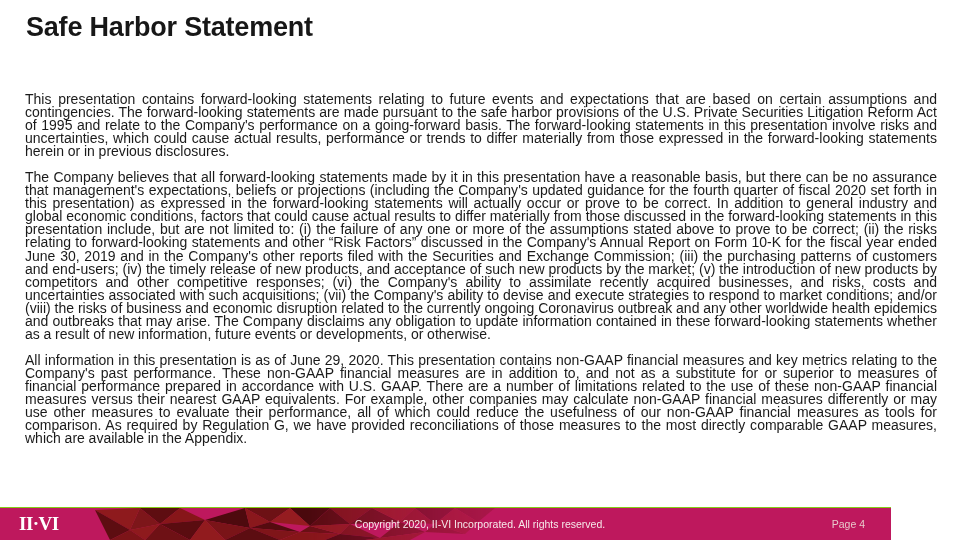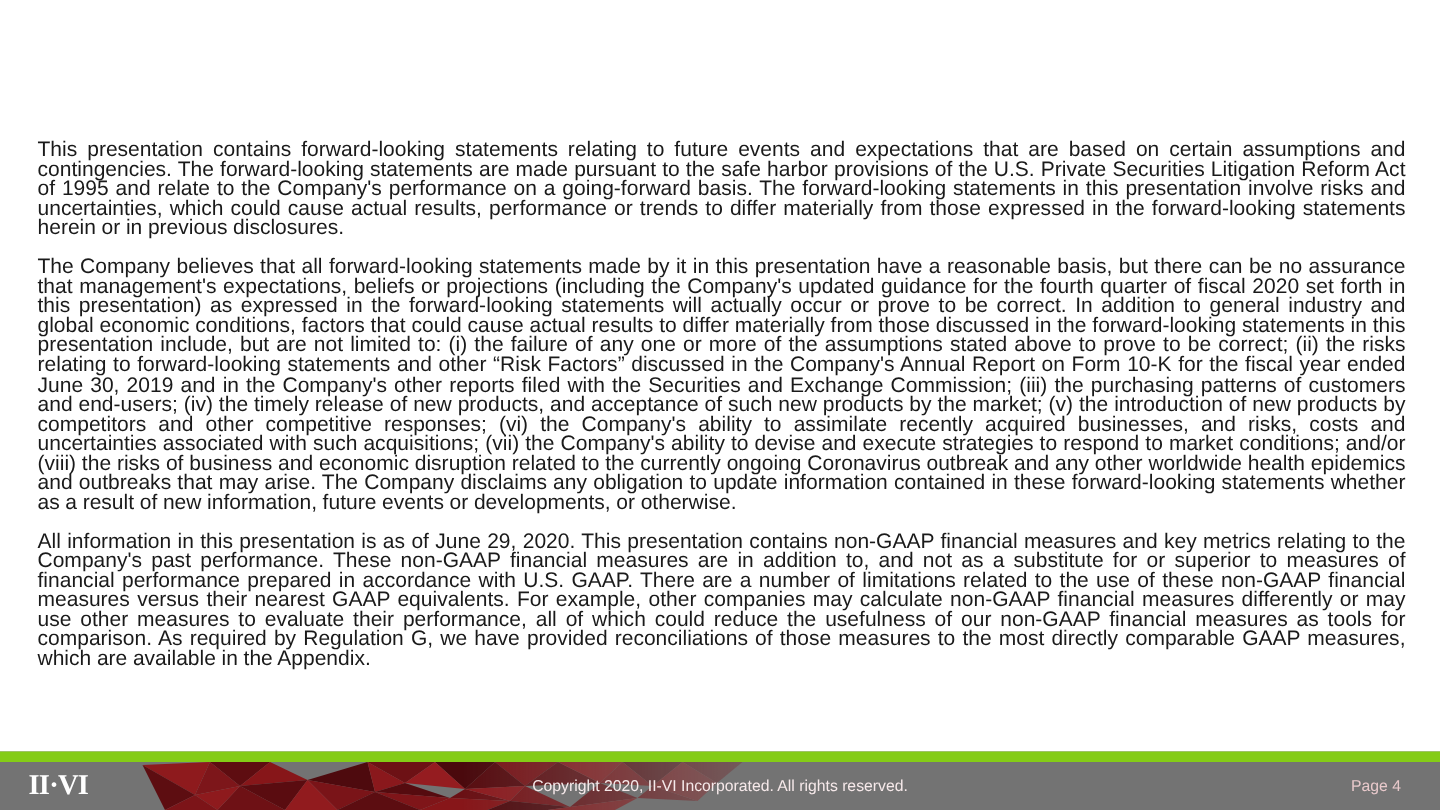--- a/index.html
+++ b/index.html
@@ -49,24 +49,24 @@
     word-spacing: -0.15px;
   }
   .para:last-child {
     margin-bottom: 0;
   }
   
   .footer {
     position: absolute;
     left: 0;
     bottom: 0;
-    width: 960px;
+    width: 891px;
     height: 32px;
-    background: #737373;
-    border-top: 7px solid #84cc16;
+    background: #be185d;
+    border-top: 1px solid #84cc16;
     overflow: hidden;
   }
   .footer-pattern {
     position: absolute;
     left: 0;
     top: 0;
     width: 560px;
     height: 32px;
     pointer-events: none;
   }
@@ -103,20 +103,21 @@
     font-size: 10.5px;
     color: #e8c9cb;
     z-index: 3;
   }
 </style>
 </head>
 <body>
 
 <div class="slide">
 
+  <div class="slide-title">Safe Harbor Statement</div>
 
   <div class="body-copy">
     <p class="para">This presentation contains forward-looking statements relating to future events and expectations that are based on certain assumptions and contingencies. The forward-looking statements are made pursuant to the safe harbor provisions of the U.S. Private Securities Litigation Reform Act of 1995 and relate to the Company's performance on a going-forward basis. The forward-looking statements in this presentation involve risks and uncertainties, which could cause actual results, performance or trends to differ materially from those expressed in the forward-looking statements herein or in previous disclosures.</p>
     <p class="para">The Company believes that all forward-looking statements made by it in this presentation have a reasonable basis, but there can be no assurance that management's expectations, beliefs or projections (including the Company's updated guidance for the fourth quarter of fiscal 2020 set forth in this presentation) as expressed in the forward-looking statements will actually occur or prove to be correct. In addition to general industry and global economic conditions, factors that could cause actual results to differ materially from those discussed in the forward-looking statements in this presentation include, but are not limited to: (i) the failure of any one or more of the assumptions stated above to prove to be correct; (ii) the risks relating to forward-looking statements and other “Risk Factors” discussed in the Company's Annual Report on Form 10-K for the fiscal year ended June 30, 2019 and in the Company's other reports filed with the Securities and Exchange Commission; (iii) the purchasing patterns of customers and end-users; (iv) the timely release of new products, and acceptance of such new products by the market; (v) the introduction of new products by competitors and other competitive responses; (vi) the Company's ability to assimilate recently acquired businesses, and risks, costs and uncertainties associated with such acquisitions; (vii) the Company's ability to devise and execute strategies to respond to market conditions; and/or (viii) the risks of business and economic disruption related to the currently ongoing Coronavirus outbreak and any other worldwide health epidemics and outbreaks that may arise.  The Company disclaims any obligation to update information contained in these forward-looking statements whether as a result of new information, future events or developments, or otherwise.</p>
     <p class="para">All information in this presentation is as of June 29, 2020. This presentation contains non-GAAP financial measures and key metrics relating to the Company's past performance. These non-GAAP financial measures are in addition to, and not as a substitute for or superior to measures of financial performance prepared in accordance with U.S. GAAP. There are a number of limitations related to the use of these non-GAAP financial measures versus their nearest GAAP equivalents. For example, other companies may calculate non-GAAP financial measures differently or may use other measures to evaluate their performance, all of which could reduce the usefulness of our non-GAAP financial measures as tools for comparison. As required by Regulation G, we have provided reconciliations of those measures to the most directly comparable GAAP measures, which are available in the Appendix.</p>
   </div>
 
   <div class="footer">
 
     <svg class="footer-pattern" viewBox="0 0 560 32" preserveAspectRatio="none">

